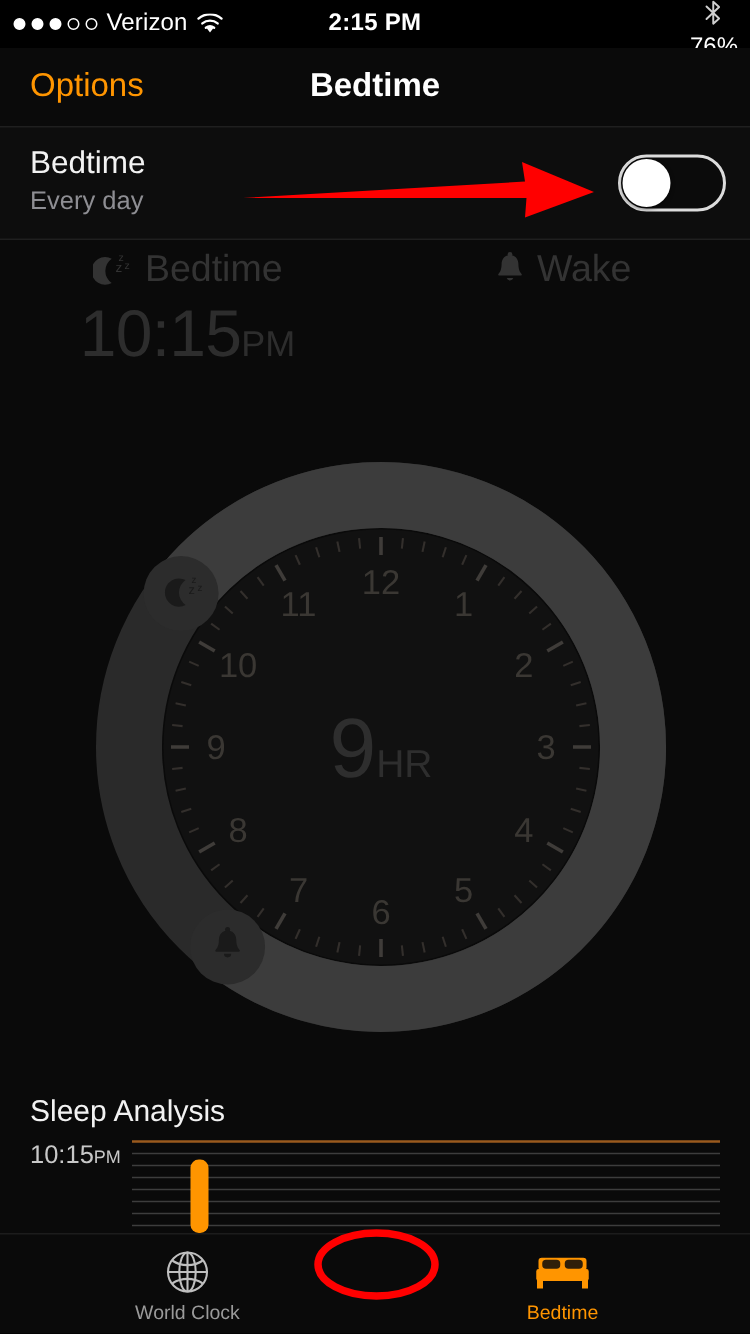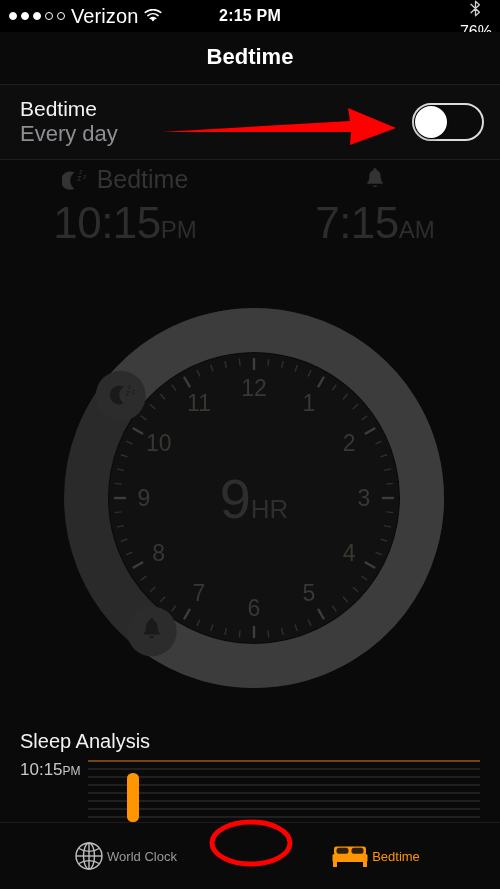--- a/index.html
+++ b/index.html
@@ -37,21 +37,21 @@
     gap: 6px;
   }
   .sig-dots { display: flex; align-items: center; gap: 4px; }
   .dot {
     width: 8px; height: 8px;
     border-radius: 50%;
     border: 1px solid #fff;
     box-sizing: border-box;
   }
   .dot.filled { background: #fff; }
-  .carrier { font-size: 20px; letter-spacing: .1px; color:#fff; }
+  .carrier { font-size: 16px; letter-spacing: .1px; color:#fff; }
   .wifi { width: 18px; height: 14px; display:block; }
   .sb-center {
     position: absolute;
     left: 0; top: 0;
     width: 500px; height: 32px;
     display: flex; align-items: center; justify-content: center;
     font-size: 16px; font-weight: 700;
     letter-spacing: .2px;
   }
   .sb-right {
@@ -126,21 +126,21 @@
     position: absolute;
     left: 20px; top: 11px;
   }
   #bedtime-row-title {
     color: #f2f2f2;
     font-size: 21px;
     line-height: 26px;
   }
   #bedtime-row-sub {
     color: #8e8e93;
-    font-size: 22px;
+    font-size: 17px;
     line-height: 21px;
     margin-top: 1px;
   }
   #bedtime-toggle {
     position: absolute;
     right: 16px; top: 18px;
     width: 72px; height: 38px;
     border-radius: 19px;
     border: 2px solid #dcdcdc;
     background: #0b0b0b;
@@ -232,21 +232,21 @@
     left: 0; bottom: 0;
     width: 500px; height: 66px;
     background: #0a0a0a;
     border-top: 1px solid #1c1c1c;
     display: flex;
   }
   .tab {
     flex: 1;
     position: relative;
     display: flex;
-    flex-direction: row;
+    flex-direction: column;
     align-items: center;
     justify-content: center;
     gap: 2px;
     cursor: pointer;
     color: #9a9a9a;
   }
   .tab .tab-icon { height: 34px; display:flex; align-items:center; justify-content:center; }
   .tab .tab-label { font-size: 13px; line-height: 15px; }
   .tab.active { color: #ff9500; }
 
@@ -298,20 +298,21 @@
         </svg>
       </span>
       <span class="batt-pct">76%</span>
       <span class="battery">
         <span class="batt-fill"></span>
       </span>
     </div>
   </div>
 
   <div id="nav-bar">
+    <button id="nav-options">Options</button>
     <div id="nav-title">Bedtime</div>
   </div>
 
   <div id="bedtime-row">
     <div id="bedtime-row-labels">
       <div id="bedtime-row-title">Bedtime</div>
       <div id="bedtime-row-sub">Every day</div>
     </div>
     <div id="bedtime-toggle">
       <span class="knob"></span>
@@ -335,22 +336,22 @@
     </div>
     <div class="time-col wake">
       <div class="time-head">
         <span>
           <svg width="22" height="24" viewBox="0 0 22 24">
             <path d="M11 3c-3.3 0-5.6 2.6-5.6 6 0 4-1.2 5.6-2.1 6.6-.4.4-.1 1.1.5 1.1h14.4c.6 0 .9-.7.5-1.1-.9-1-2.1-2.6-2.1-6.6 0-3.4-2.3-6-5.6-6z" fill="#333"></path>
             <circle cx="11" cy="2.6" r="1.6" fill="#333"></circle>
             <path d="M8.8 18.4a2.3 2.3 0 0 0 4.4 0z" fill="#333"></path>
           </svg>
         </span>
+        <span>Wake</span>
       </div>
-      <div class="time-val"><span>7:15</span><span class="ampm">AM</span></div>
     </div>
   </div>
 
   <div id="dial">
     <svg width="390" height="390" viewBox="0 0 390 390">
       <defs>
         <g id="ticks-group"></g>
       </defs>
 
       <circle cx="195" cy="195" r="168" fill="none" stroke="#2a2a2a" stroke-width="44"></circle>

